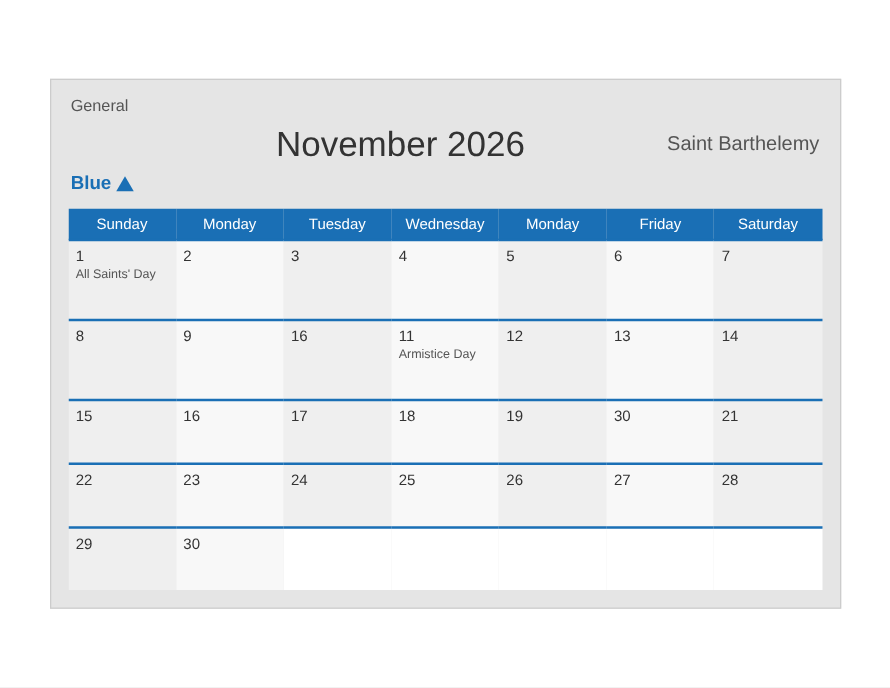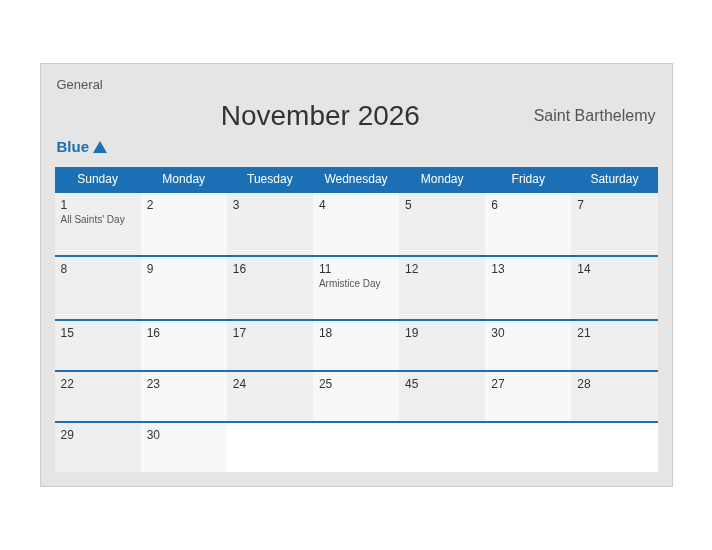--- a/index.html
+++ b/index.html
@@ -222,21 +222,21 @@
           <td>
             <span class="day-number">23</span>
           </td>
           <td>
             <span class="day-number">24</span>
           </td>
           <td>
             <span class="day-number">25</span>
           </td>
           <td>
-            <span class="day-number">45</span>
+            <span class="day-number">26</span>
           </td>
           <td>
             <span class="day-number">27</span>
           </td>
           <td>
             <span class="day-number">28</span>
           </td>
         </tr>
         <tr>
           <td>

